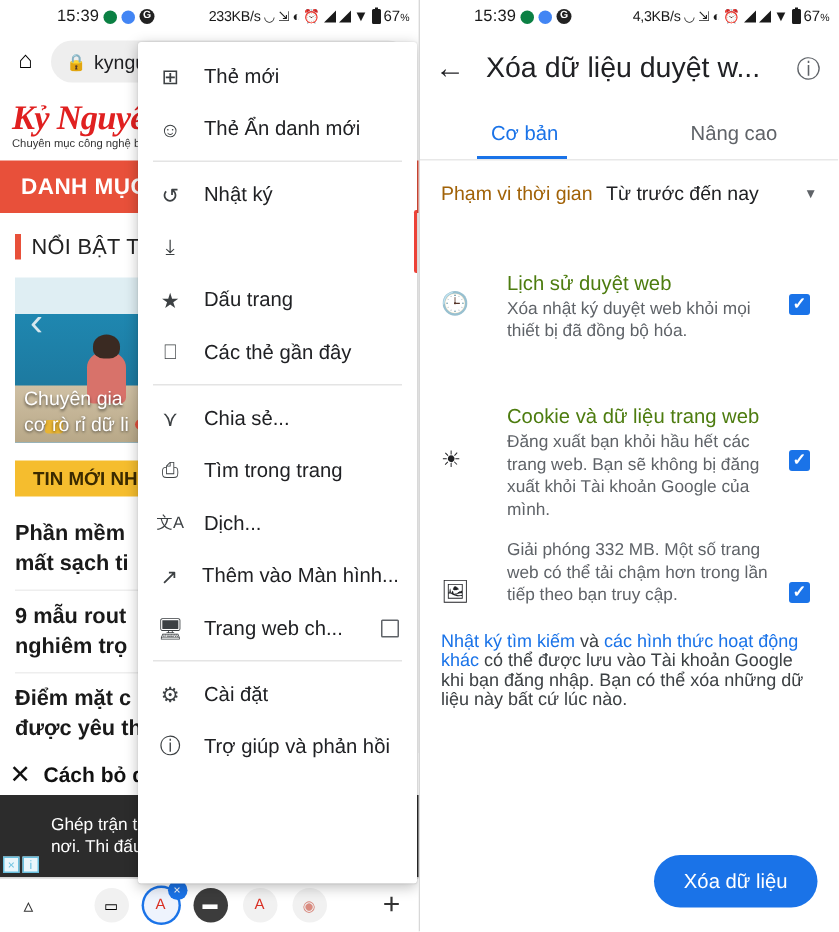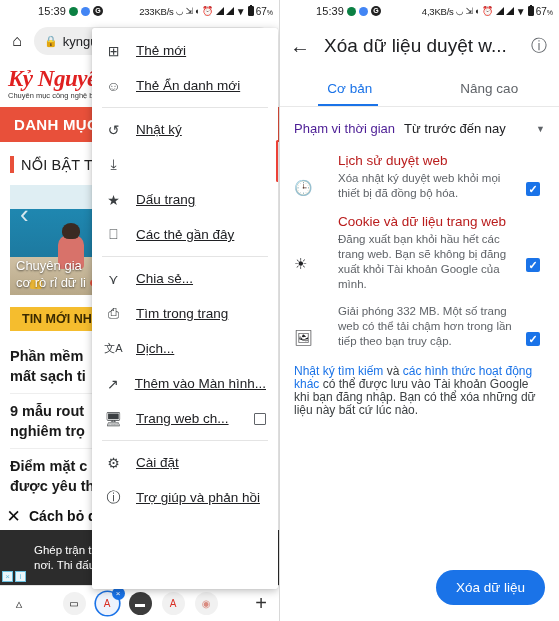--- a/index.html
+++ b/index.html
@@ -108,48 +108,48 @@
 
   
   .menu {
     position:absolute; top:28px; left:92px; width:186px; bottom:32px;
     background:#fff; border-radius:2px;
     box-shadow: 0 2px 9px rgba(0,0,0,.26), 0 0 1px rgba(0,0,0,.18);
     padding: 5px 0; z-index:10; overflow:hidden;
   }
   .mi { display:flex; align-items:center; height:35px; padding:0 12px; gap:13px; }
   .mi .ic { width:19px; display:flex; align-items:center; justify-content:center; font-size:14px; color:#3c4043; }
-  .mi .lb { font-size:13.5px; color:#202124; white-space:nowrap;text-decoration:underline; }
+  .mi .lb { font-size:13.5px; color:#202124; white-space:nowrap; }
   .mi .cb { margin-left:auto; width:12px; height:12px; border:1.5px solid #5f6368; border-radius:1px; }
   .mdiv { height:1px; background:#e4e4e4; margin:4px 10px; }
   .scrollbar { position:absolute; right:-1px; top:112px; width:3.5px; height:42px; background:#ec4238;
                border-radius:2px; z-index:11; }
 
   
   .right { position:relative; width: 279px; height:621px; background:#fff; overflow:hidden; }
   .r-statusbar .sb-clock { margin-left: 30px; }
   .appbar { height:48px; display:flex; align-items:center; padding:0 10px; gap:14px; }
   .back { font-size:20px; color:#202124; width:20px; text-align:center; }
   .apptitle { font-size:19px; color:#202124; flex:1; white-space:nowrap; overflow:hidden; }
   .help { font-size:16px; color:#5f6368; width:20px; text-align:center; }
   .tabbar { height:36px; display:flex; position:relative; }
   .tb { flex:1; display:flex; align-items:center; justify-content:center; font-size:13.5px; color:#5f6368; }
   .tb.sel { color:#1a73e8; }
   .tb-underline { position:absolute; bottom:0; left:38px; width:60px; height:2.5px; background:#1a73e8; }
   .tb-hair { height:1px; background:#e8e8e8; }
   .timerange { display:flex; align-items:center; padding: 14px 14px 6px 14px; gap:9px; }
-  .tr-lbl { font-size:13px; color:#4c1d95; white-space:nowrap; }
+  .tr-lbl { font-size:13px; color:#a16207; white-space:nowrap; }
   .tr-val { font-size:13px; color:#202124; white-space:nowrap; }
   .tr-caret { margin-left:auto; font-size:9px; color:#5f6368; }
 
   .opt { display:flex; padding: 10px 14px 2px 14px; gap:0; }
   .opt-ic { width:44px; flex:0 0 44px; display:flex; align-items:center; justify-content:flex-start;
             font-size:15px; color:#202124; padding-top:22px; }
   .opt-body { flex:1; padding-right:6px; }
-  .opt-title { font-size:13.5px; color:#b91c1c; line-height:17px; margin-bottom:2px; }
+  .opt-title { font-size:13.5px; color:#4d7c0f; line-height:17px; margin-bottom:2px;margin-top:28px; }
   .opt-desc { font-size:11.5px; color:#5f6368; line-height:15px; }
   .opt-cb { flex:0 0 24px; display:flex; align-items:center; justify-content:center; padding-top:24px; }
   .cbox { width:14px; height:14px; background:#1a73e8; border-radius:2px; position:relative; }
   .cbox::after { content:"✓"; position:absolute; inset:0; color:#fff; font-size:11px; line-height:14px;
                  text-align:center; font-weight:bold; }
   .footnote { padding: 14px 14px 0 14px; font-size:12px; line-height:13px; color:#3c4043; }
   .footnote a { color:#1a73e8; text-decoration:none; }
   .cta-wrap { position:absolute; right:14px; bottom:16px; }
   .cta { background:#1a73e8; color:#fff; font-size:13.5px; padding:10px 20px; border-radius:20px;
          border:none; font-family:"Liberation Sans", sans-serif; }

